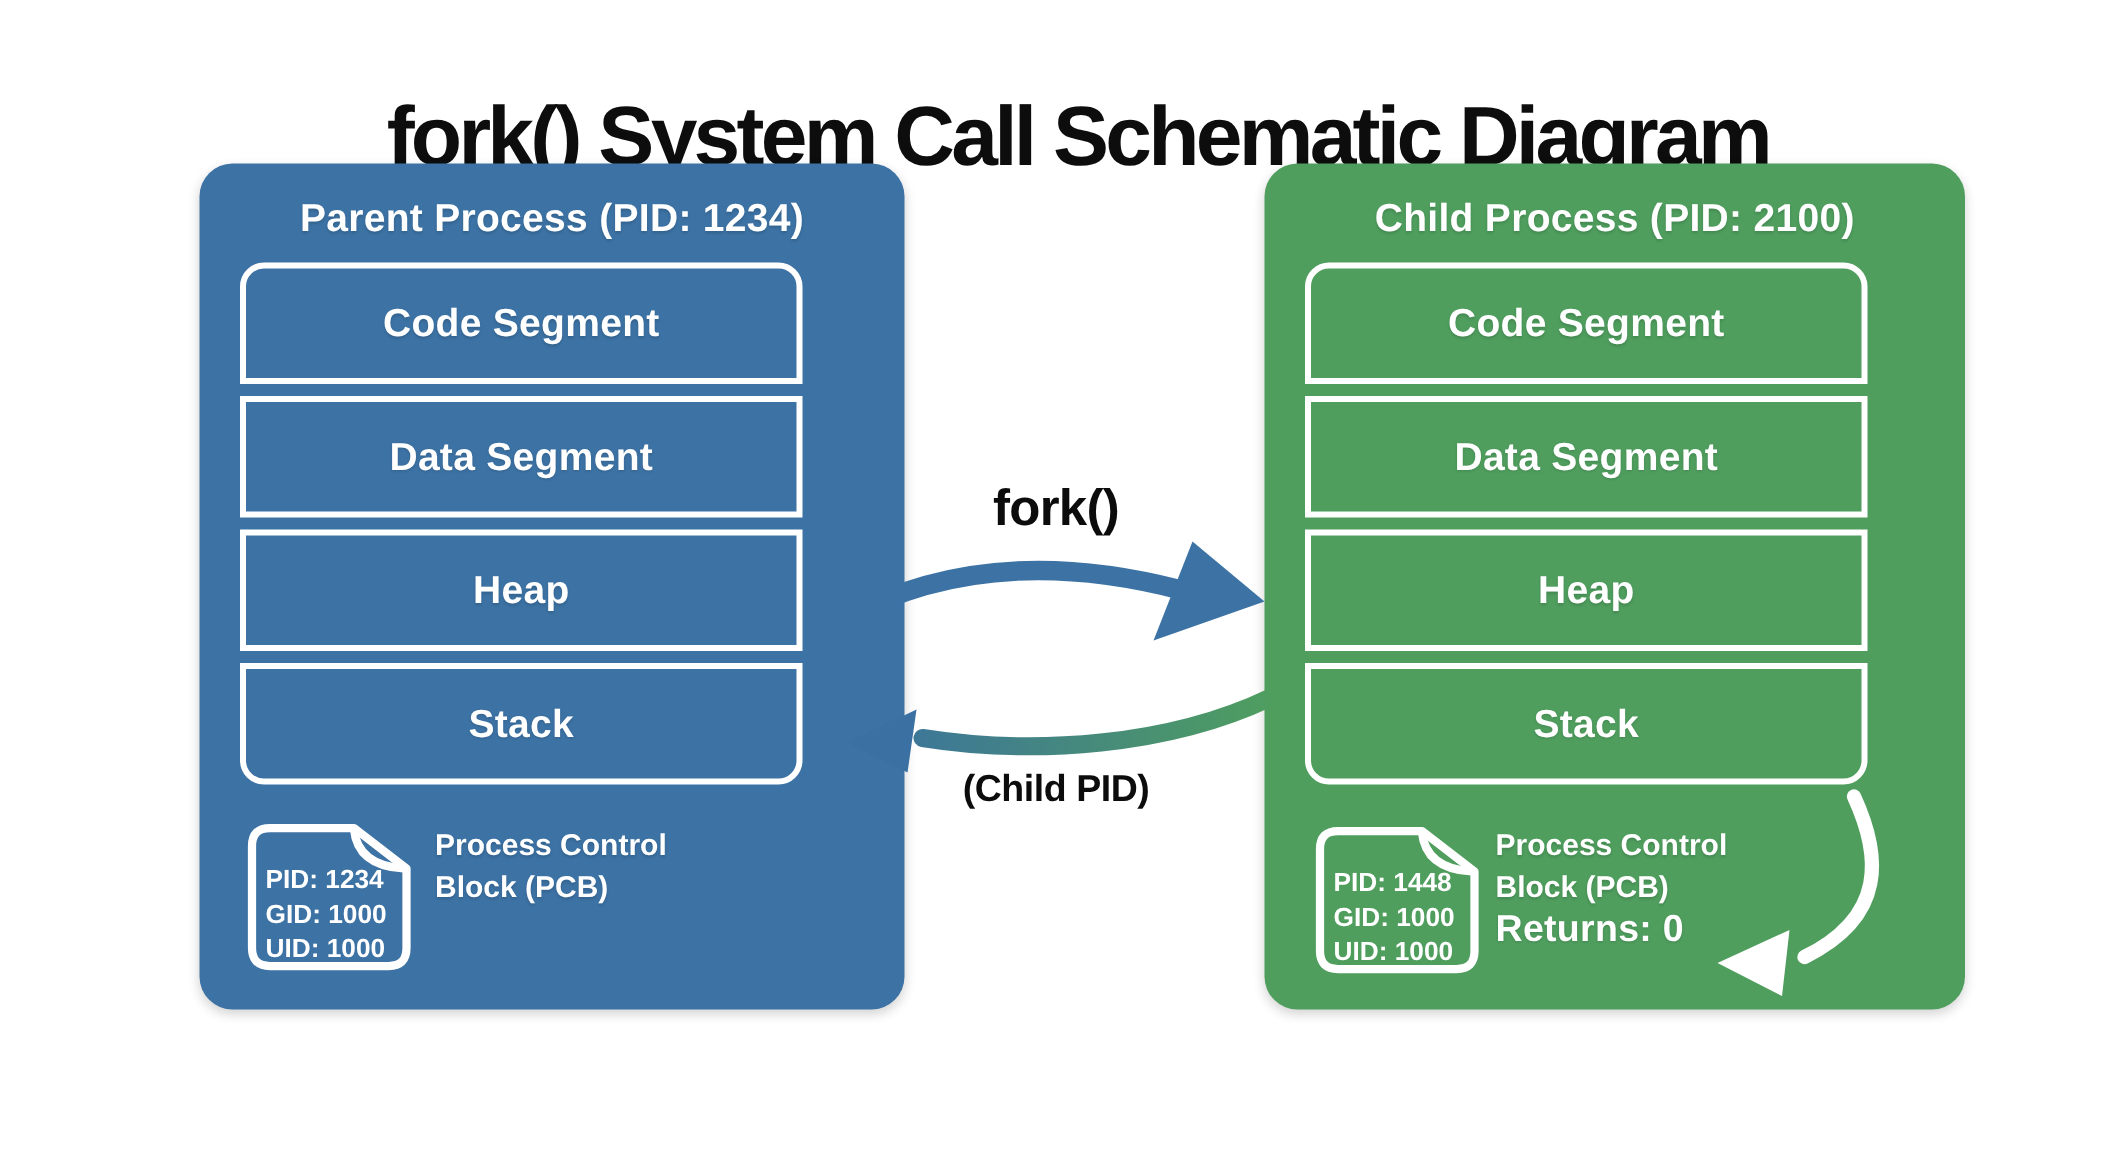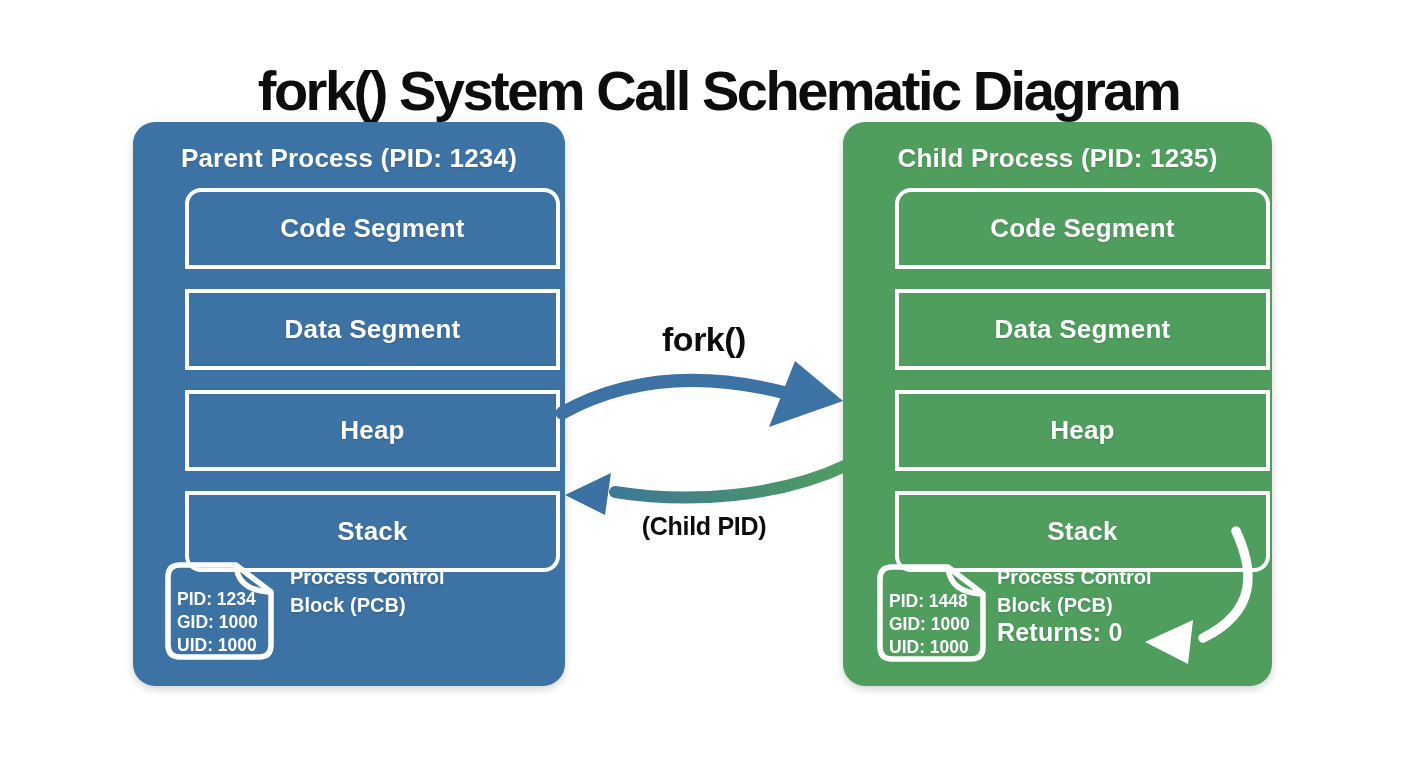--- a/index.html
+++ b/index.html
@@ -8,33 +8,34 @@
     background:#ffffff;
     font-family:"Liberation Sans", sans-serif;
     -webkit-font-smoothing:antialiased;
   }
   .title{
     position:absolute;left:0;right:0;top:20px;text-align:center;
     font-size:56px;font-weight:800;letter-spacing:-2.5px;color:#0d0d0d;padding-left:29px;
   }
   
   .proc{
-    position:absolute;top:122px;height:564px;border-radius:22px;color:#ffffff;
+    position:absolute;top:109px;height:564px;border-radius:22px;color:#ffffff;
     box-shadow:0 3px 8px rgba(0,0,0,.18);
+    padding-left:38px;
   }
   .proc.parent{left:133px;width:432px;background:var(--parent-color,#3c72a4);}
   .proc.child {left:843px;width:429px;background:var(--child-color,#4f9e5e);}
   .proc-header{
     position:absolute;top:21px;left:0;right:0;text-align:center;
     font-size:26px;font-weight:700;letter-spacing:.2px;
     text-shadow:0 1px 2px rgba(0,0,0,.15);
   }
   .segments{
     position:absolute;top:66px;left:27px;width:375px;
-    display:flex;flex-direction:column;gap:20px;margin-left:25px;
+    display:flex;flex-direction:column;gap:8px;
   }
   .segment{
     height:81px;box-sizing:border-box;border:4px solid #ffffff;
     display:flex;align-items:center;justify-content:center;
     font-size:26px;font-weight:700;letter-spacing:.2px;
     text-shadow:0 1px 2px rgba(0,0,0,.15);
   }
   .segment.first{border-radius:16px 16px 0 0;}
   .segment.last {border-radius:0 0 16px 16px;}
   
@@ -89,21 +90,21 @@
     </svg>
     <div class="pcb-lines">
       <div>PID: 1234</div>
       <div>GID: 1000</div>
       <div>UID: 1000</div>
     </div>
     <div class="pcb-label">Process Control Block (PCB)</div>
   </section>
 
   <section class="proc child">
-    <div class="proc-header">Child Process (PID: 1235)</div>
+    <div class="proc-header">Child Process (PID: 2100)</div>
     <div class="segments">
       <div class="segment first">Code Segment</div>
       <div class="segment">Data Segment</div>
       <div class="segment">Heap</div>
       <div class="segment last">Stack</div>
     </div>
     <svg class="pcb-icon" viewBox="0 0 115 102" fill="none" xmlns="http://www.w3.org/2000/svg">
       <path d="M73 5 H17 Q5 5 5 17 V85 Q5 97 17 97 H96 Q108 97 108 85 V32 Z" stroke="#ffffff" stroke-width="5.5" stroke-linejoin="round" fill="none"></path>
       <path d="M73 6 Q75.5 30 106 32" stroke="#ffffff" stroke-width="5.5" fill="none" stroke-linecap="round"></path>
     </svg>

